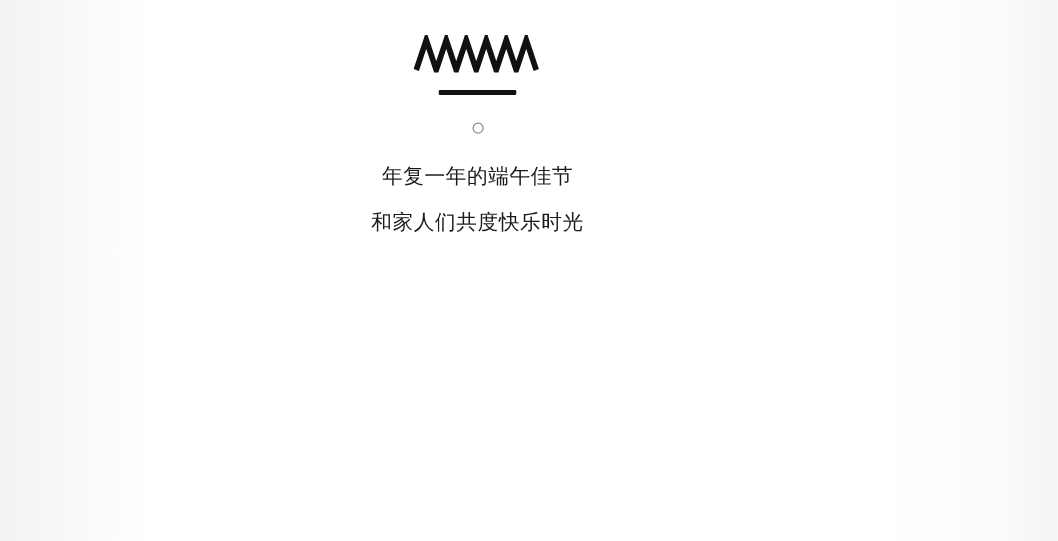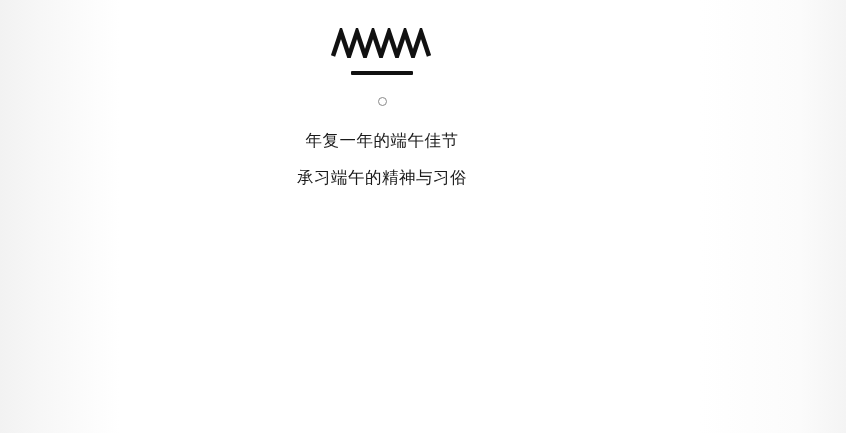--- a/index.html
+++ b/index.html
@@ -92,17 +92,17 @@
           <polyline points="2,28 10,4 18,28 26,4 34,28 42,4 50,28 58,4 66,28 74,4 82,28 90,4 98,28" fill="none" stroke="#111111" stroke-width="4.5" stroke-linejoin="miter" stroke-linecap="butt"></polyline>
         </svg>
       </span>
       <span class="rule"></span>
     </div>
 
     <span class="dot-marker"></span>
 
     <div class="poem">
       <div class="poem-line">年复一年的端午佳节</div>
-      <div class="poem-line">承习端午的精神与习俗</div>
+      <div class="poem-line">和家人们共度快乐时光</div>
     </div>
 
   </div>
 </div>
 
 </body></html>

